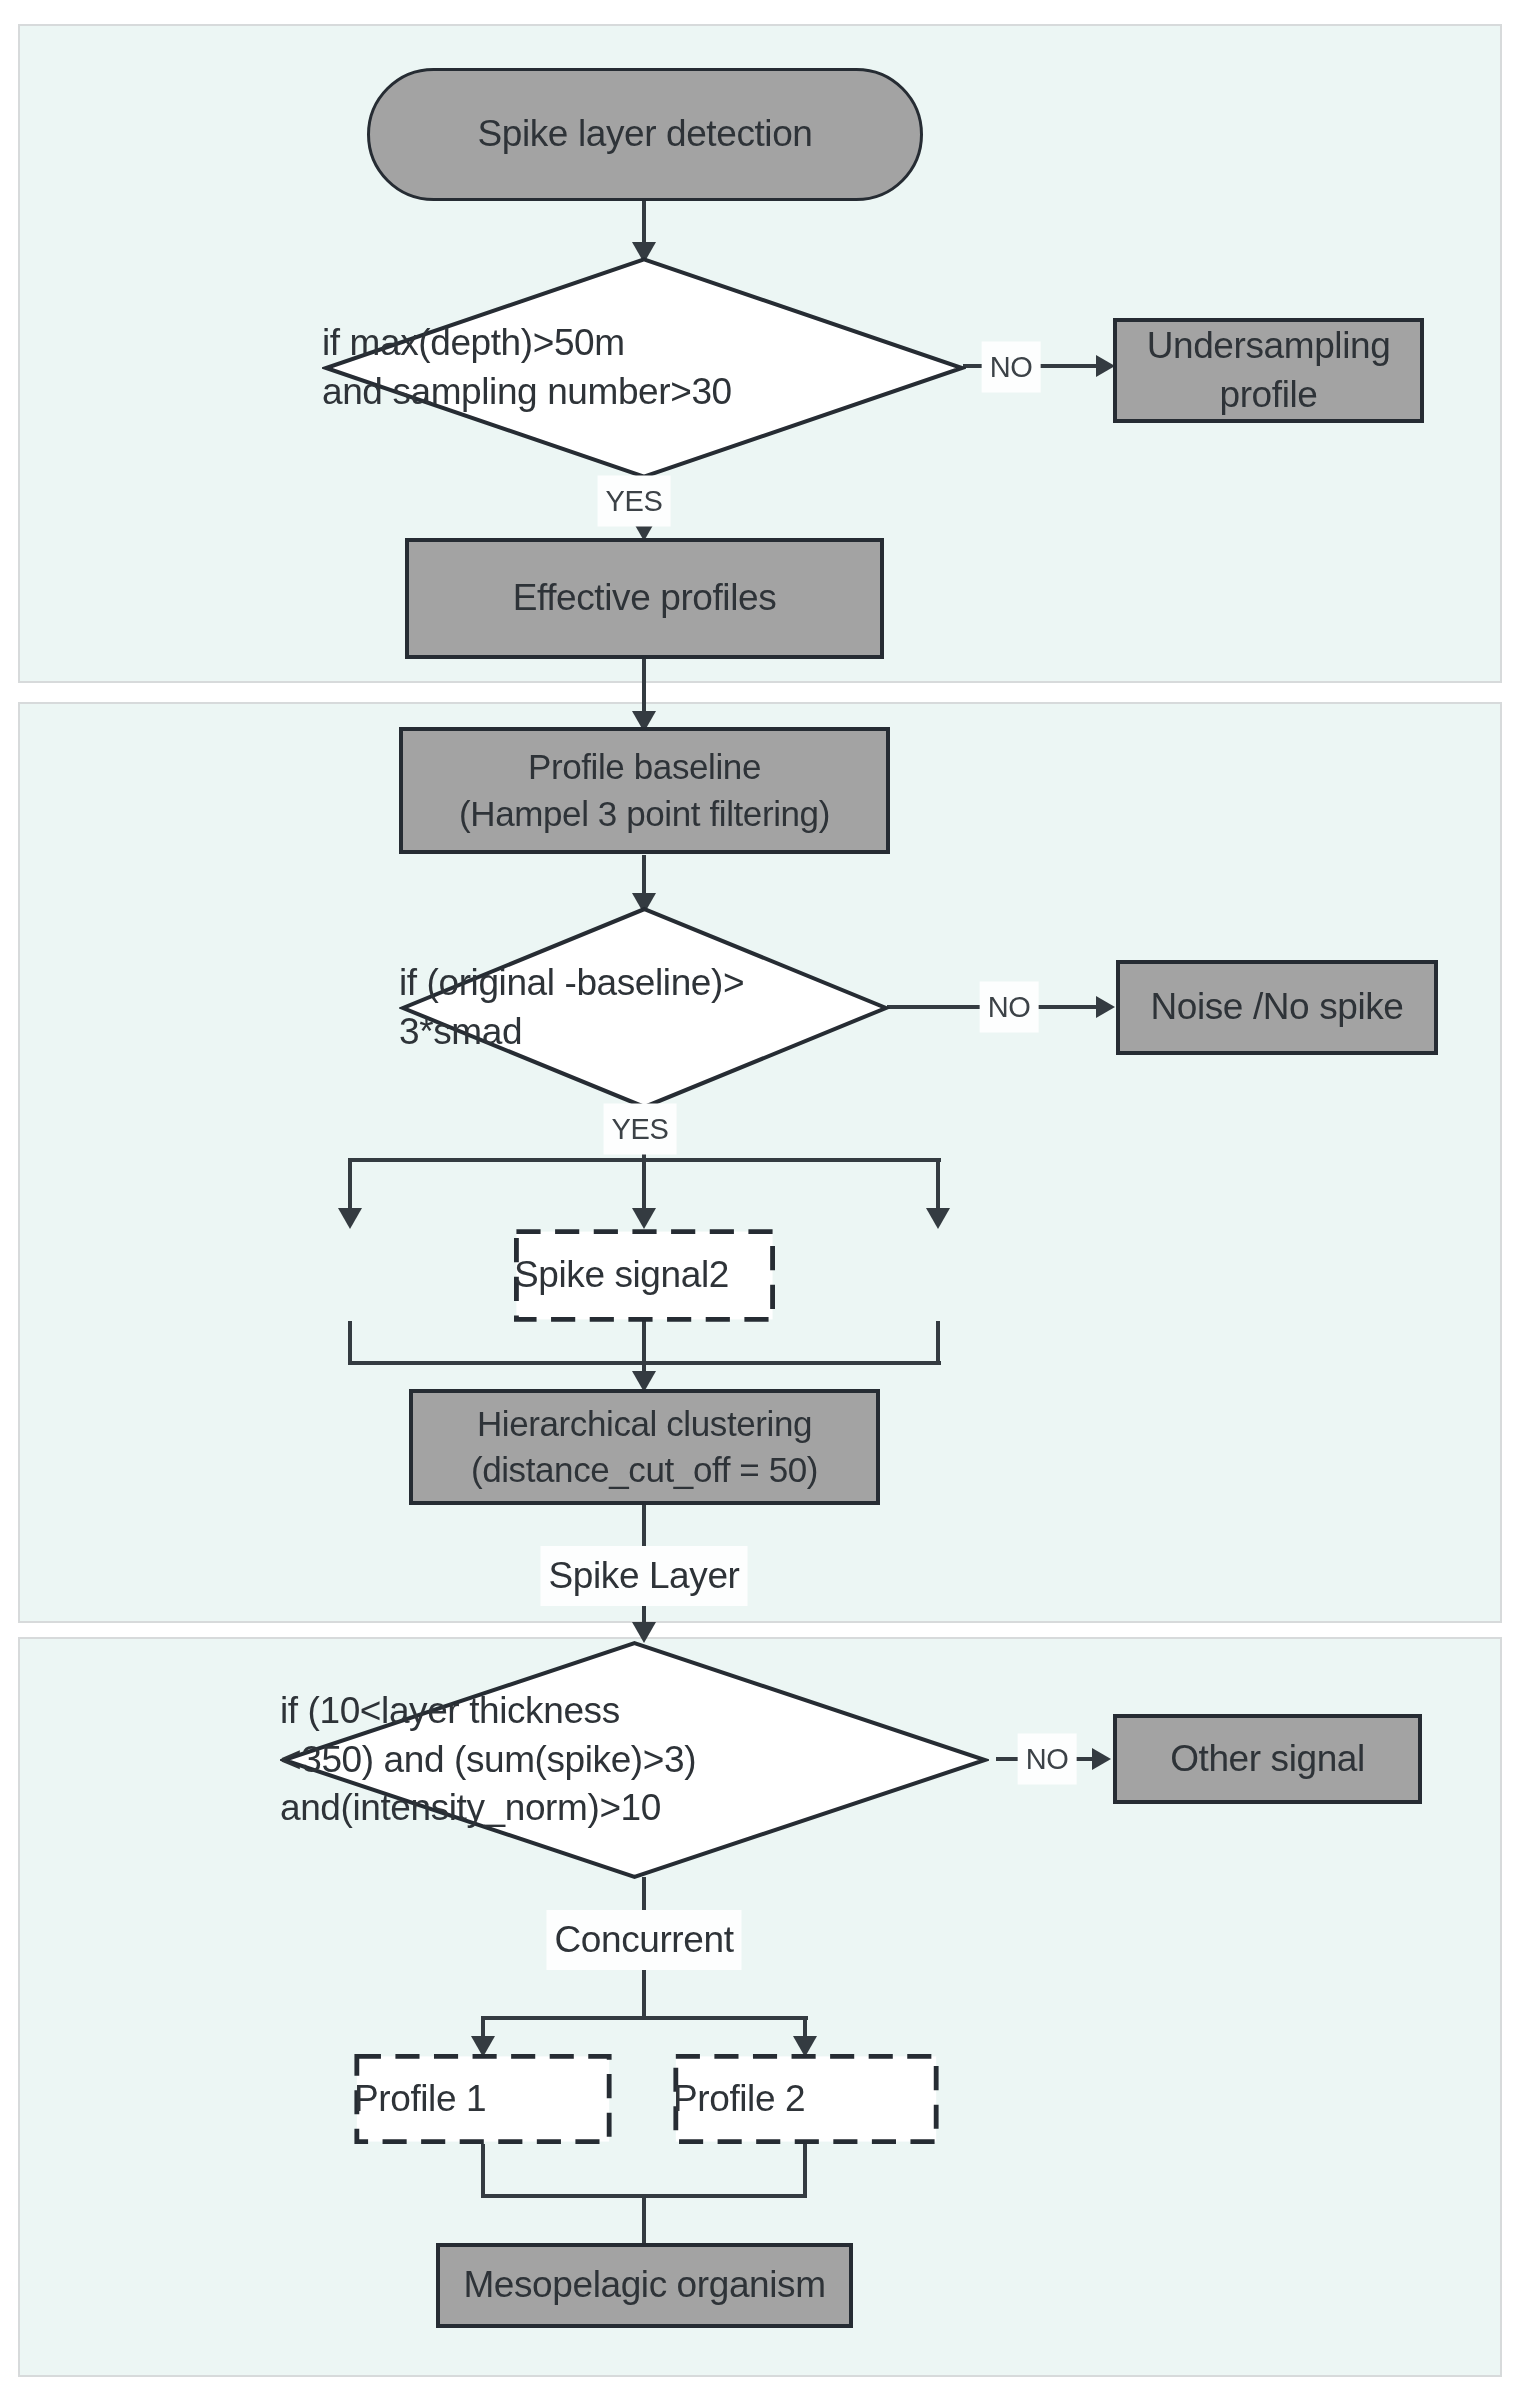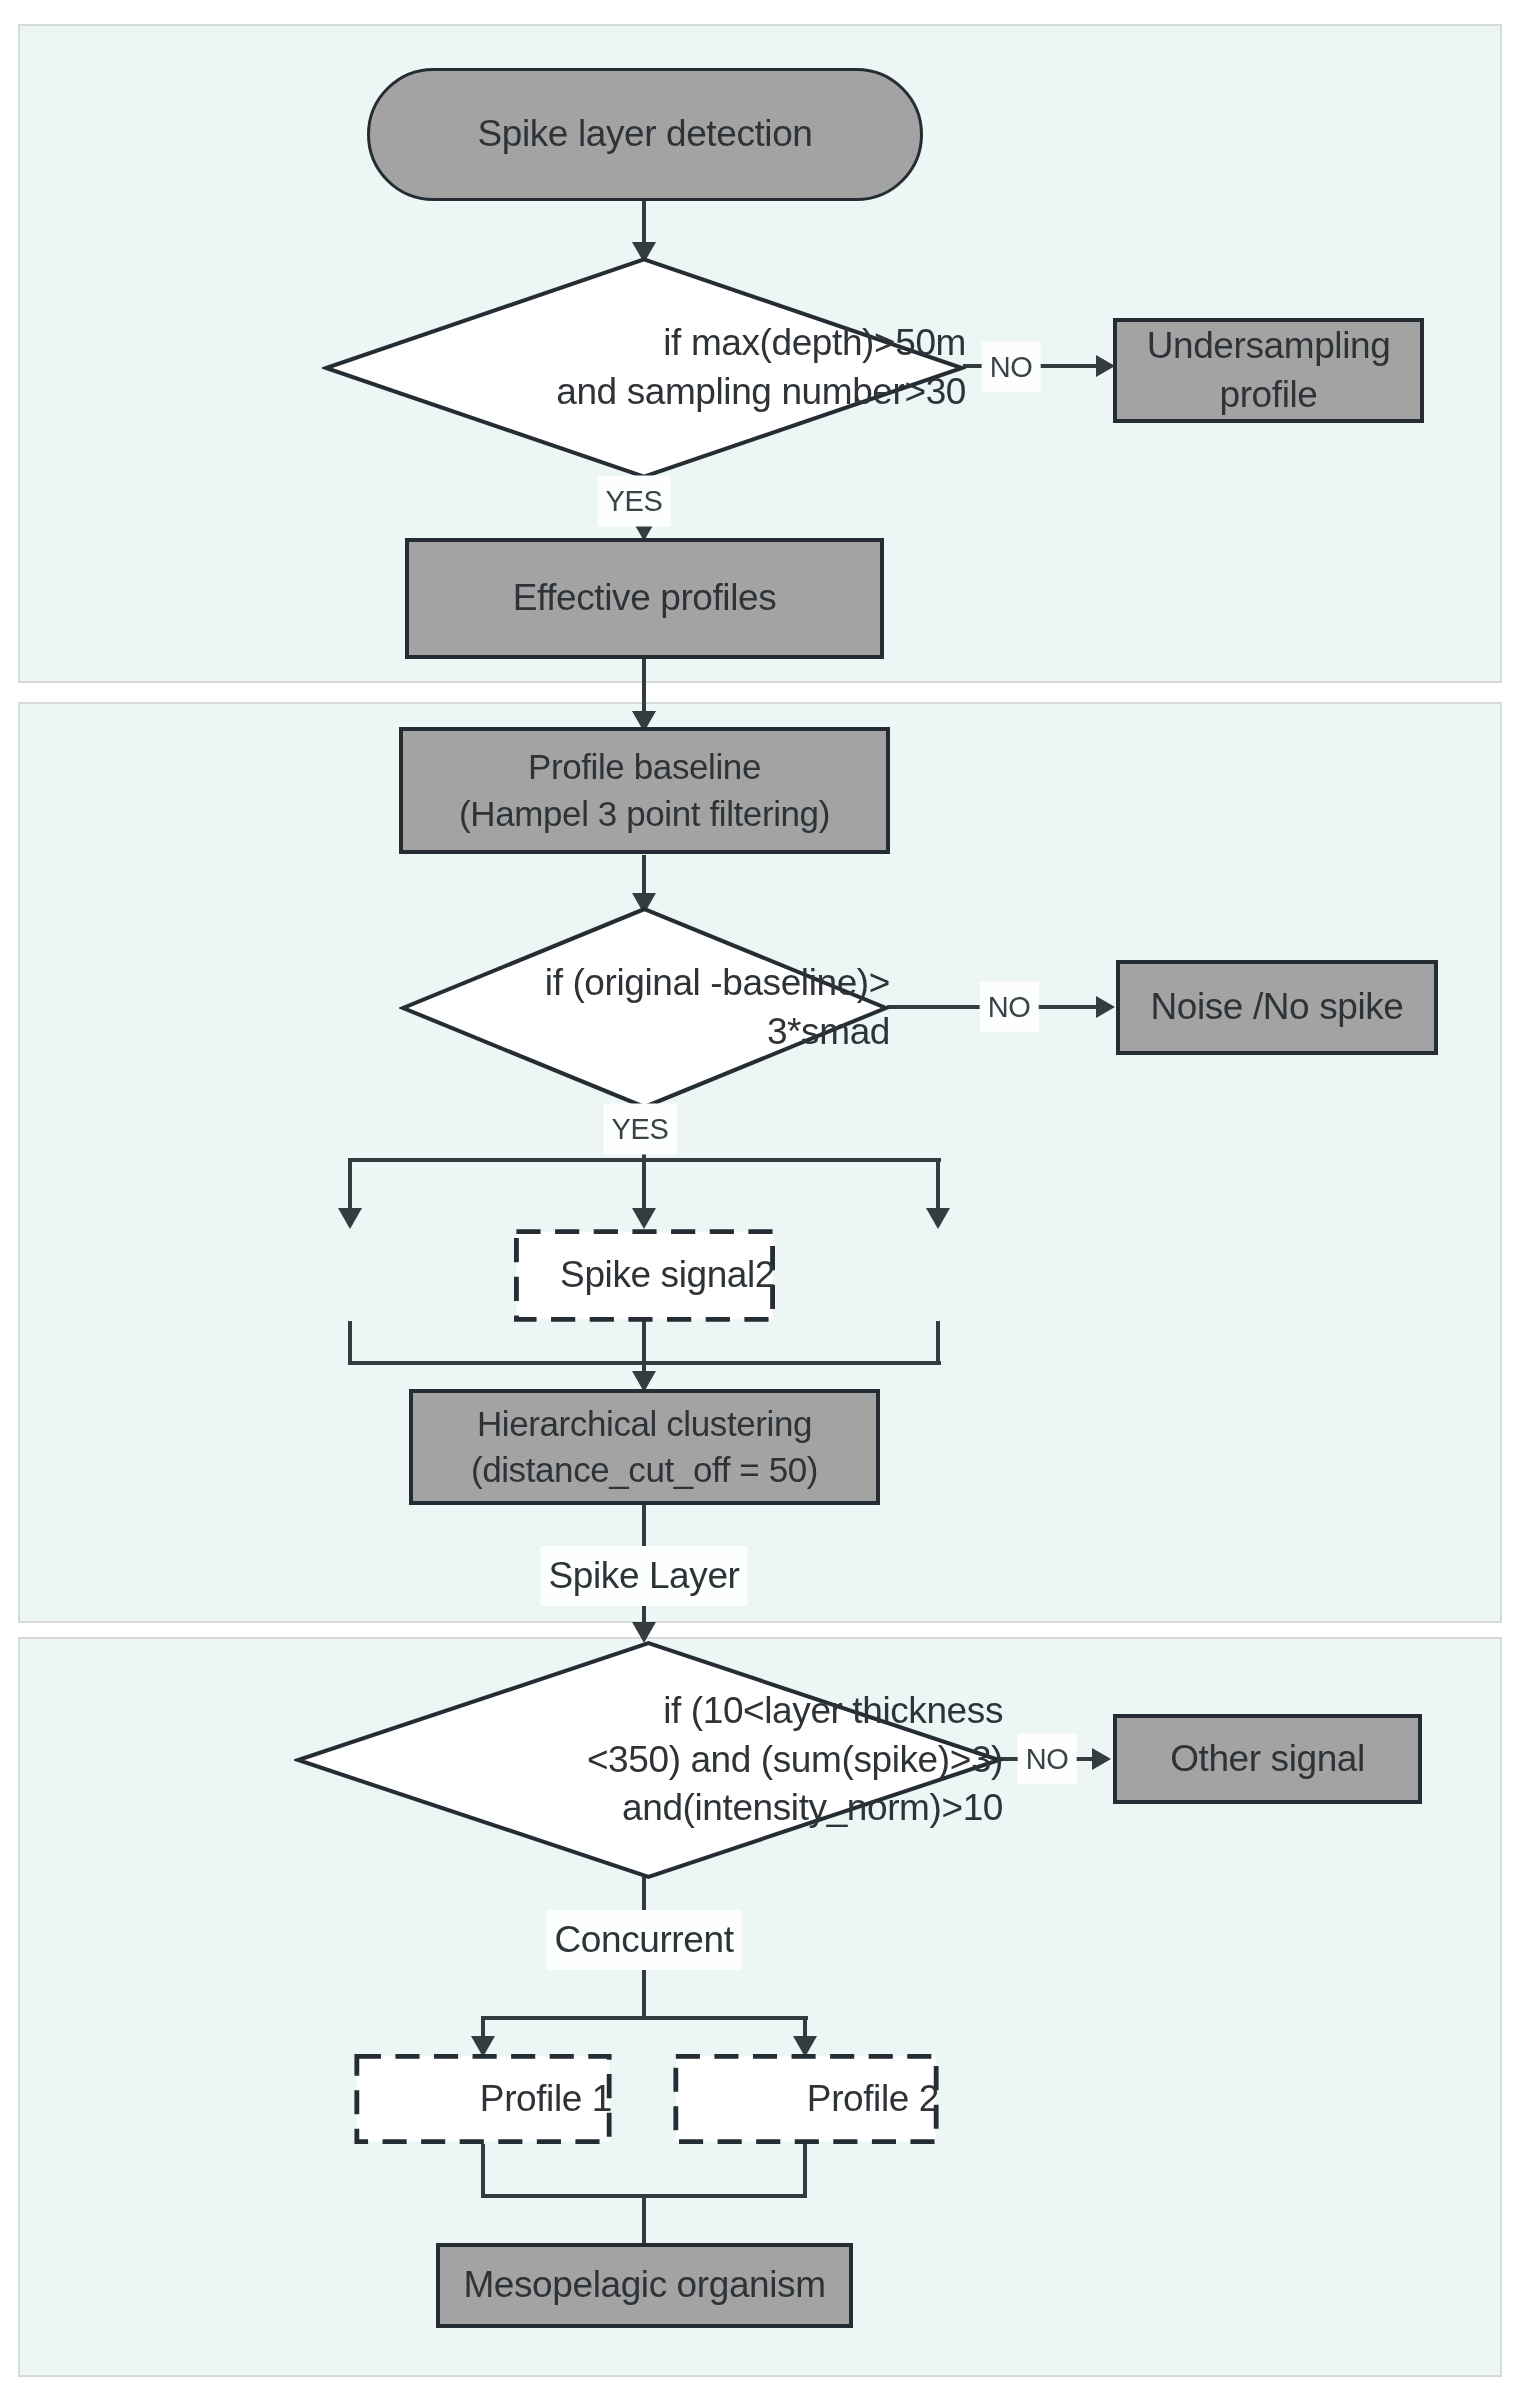--- a/index.html
+++ b/index.html
@@ -17,21 +17,21 @@
   
   .node{position:absolute;background:#a3a3a3;border:4px solid #262c33;box-sizing:border-box;
         display:flex;flex-direction:column;align-items:center;justify-content:center;text-align:center;}
   .node.round{border-width:3.2px;border-radius:68px;}
   .txt{font-size:37px;line-height:1.32;letter-spacing:-0.4px;white-space:nowrap;}
   .txt.sm{font-size:35px;}
   
   .dshape{position:absolute;}
   .dshape svg{position:absolute;left:0;top:0;display:block;}
   .dtext{position:absolute;left:0;top:0;width:100%;height:100%;display:flex;flex-direction:column;
-         align-items:flex-end;justify-content:center;text-align:center;}
+         align-items:flex-start;justify-content:center;text-align:center;}
   
   .dashnode{position:absolute;}
   .dashnode svg{position:absolute;left:0;top:0;display:block;}
   
   .elabel{position:absolute;transform:translate(-50%,-50%);background:#fdfefe;color:#3c4247;
           padding:9px 8px;font-size:29px;letter-spacing:-0.4px;white-space:nowrap;}
   .elabel.big{font-size:37px;color:#2e3338;}
   polygon,rect.dash{fill:#ffffff;stroke:#262c33;}
 </style>
 </head>
@@ -143,21 +143,21 @@
     <div class="dtext">
         <div class="txt">Spike signal2</div>
       </div>
   </div>
 
   <div class="node" style="left:409px;top:1389px;width:471px;height:116px;">
     <div class="txt sm">Hierarchical clustering</div>
     <div class="txt sm">(distance_cut_off = 50)</div>
   </div>
 
-  <div class="dshape" style="left:294px;top:1639px;width:709px;height:242px;">
+  <div class="dshape" style="left:280px;top:1639px;width:709px;height:242px;">
     <svg width="709" height="242" viewBox="0 0 880 300">
       <polygon points="440,5 875,150 440,295 5,150" stroke-width="5"></polygon>
     </svg>
     <div class="dtext">
       <div class="txt">if (10&lt;layer thickness</div>
       <div class="txt">&lt;350) and  (sum(spike)&gt;3)</div>
       <div class="txt">and(intensity_norm)&gt;10</div>
     </div>
   </div>
 

